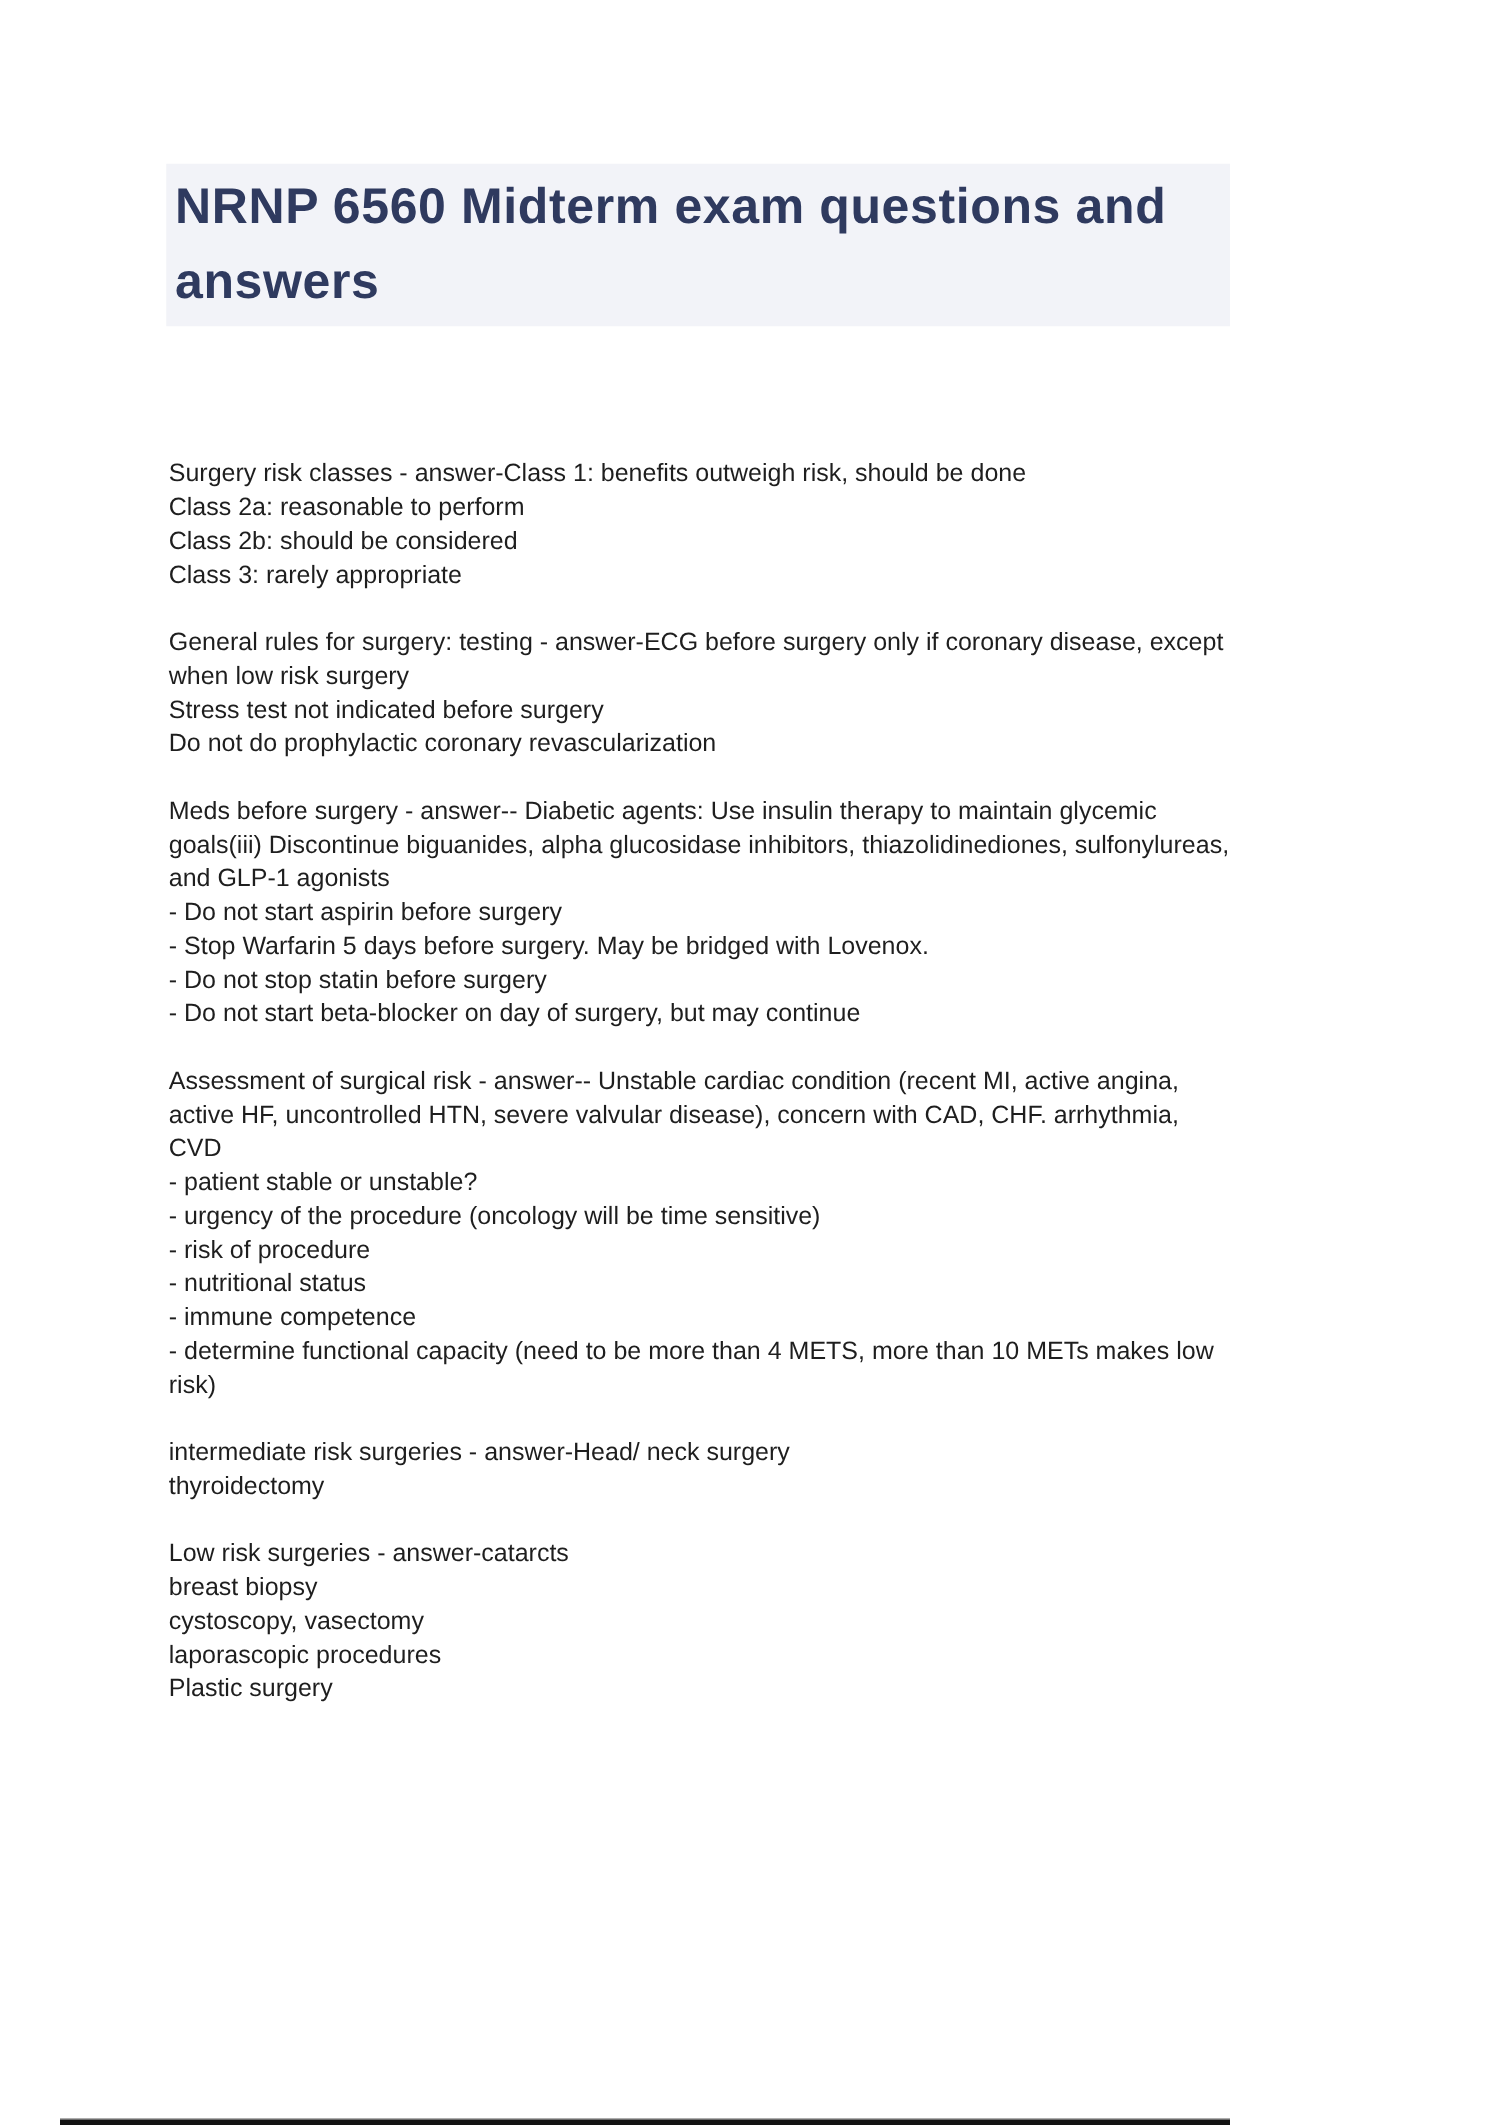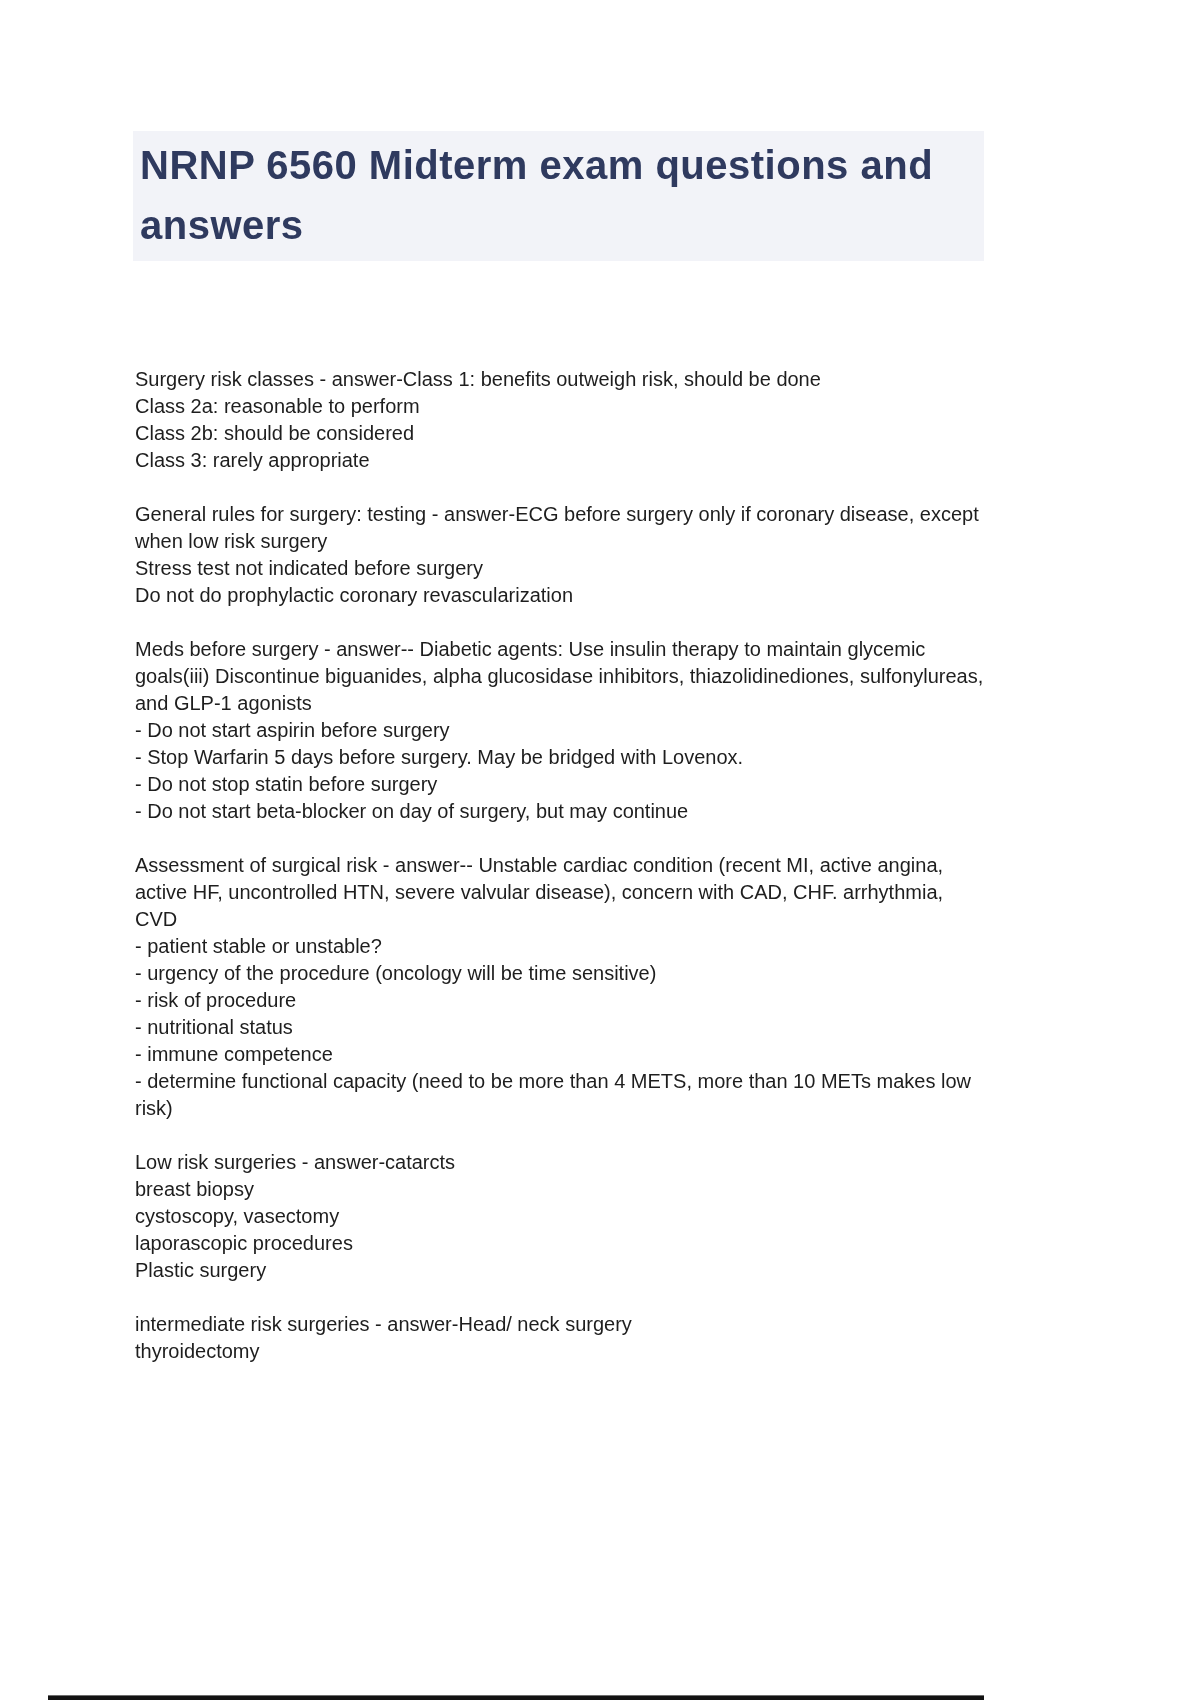--- a/index.html
+++ b/index.html
@@ -80,23 +80,23 @@
       <p class="para">Assessment of surgical risk - answer-- Unstable cardiac condition (recent MI, active angina,
 active HF, uncontrolled HTN, severe valvular disease), concern with CAD, CHF. arrhythmia,
 CVD
 - patient stable or unstable?
 - urgency of the procedure (oncology will be time sensitive)
 - risk of procedure
 - nutritional status
 - immune competence
 - determine functional capacity (need to be more than 4 METS, more than 10 METs makes low
 risk)</p>
+      <p class="para">intermediate risk surgeries - answer-Head/ neck surgery
+thyroidectomy</p>
       <p class="para">Low risk surgeries - answer-catarcts
 breast biopsy
 cystoscopy, vasectomy
 laporascopic procedures
 Plastic surgery</p>
-      <p class="para">intermediate risk surgeries - answer-Head/ neck surgery
-thyroidectomy</p>
     </main>
 
   <div class="bottom-divider"></div>
 </div>
 
 </body></html>

